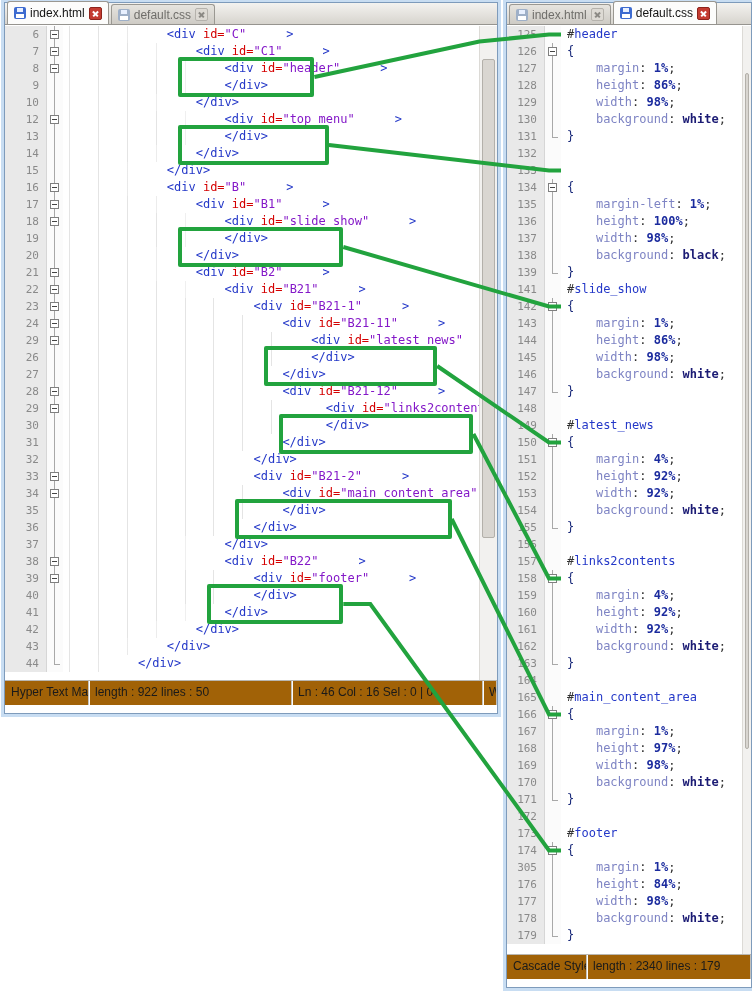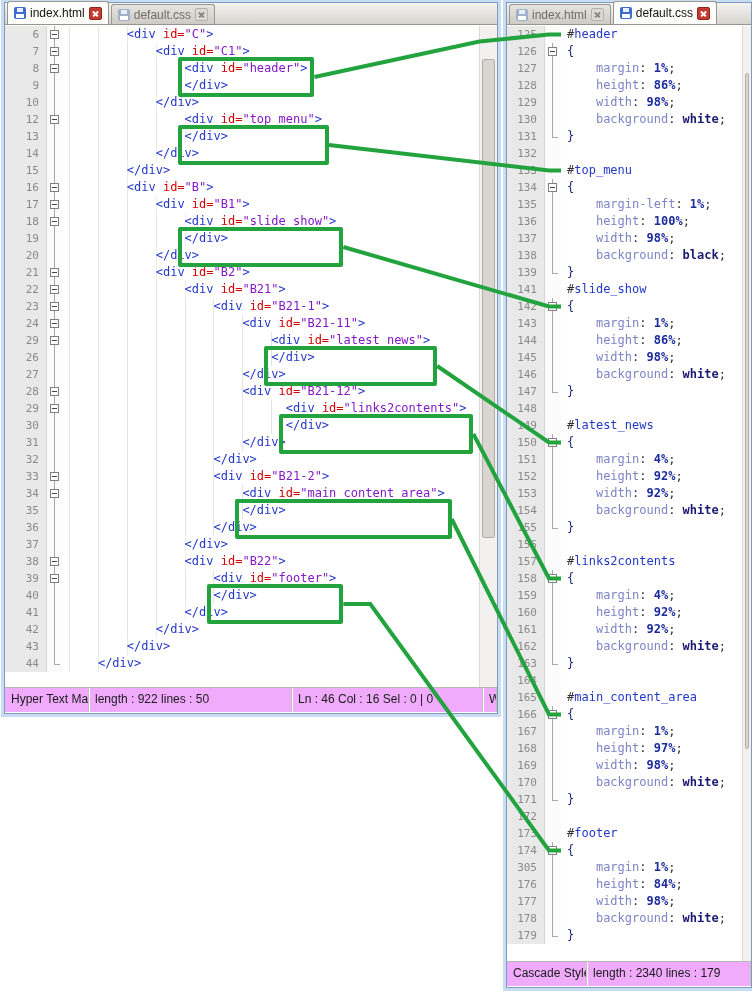--- a/index.html
+++ b/index.html
@@ -52,40 +52,40 @@
   .f-o::before,.f-v::before,.f-e::before{content:"";position:absolute;left:7px;top:0;bottom:0;
         width:1px;background:#A8A8A8;}
   .f-e::before{bottom:50%;}
   .f-e::after{content:"";position:absolute;left:7px;top:50%;width:6px;height:1px;background:#A8A8A8;}
   .f-o::after{content:"";position:absolute;left:3px;top:4px;width:9px;height:9px;box-sizing:border-box;
         border:1px solid #7F7F7F;
         background:#fff linear-gradient(#444,#444) center / 5px 1px no-repeat;}
 
   
   .tk-sp{}
-  .tk-tag{color:#2438C8;}
+  .tk-tag{color:#2438C8;margin-left:40px;}
   .tk-att{color:#D40000;}
   .tk-val{color:#8418C8;}
   .tk-hsh{color:#333333;}
   .tk-sel{color:#2438C8;}
   .tk-brc{color:#1A2A7A;}
   .tk-prp{color:#7E84C4;}
   .tk-pun{color:#303030;}
   .tk-num{color:#1B2B9E;font-weight:bold;}
   .tk-kw{color:#1B1B74;font-weight:bold;}
 
   
   .vscroll{position:absolute;top:0;bottom:0;right:0;width:17px;background:#F2F1EF;
            border-left:1px solid #DCDAD6;}
   #win-right .vscroll{width:8px;}
   .vthumb{position:absolute;left:2px;right:2px;top:5%;height:72%;background:#D9D6D1;
           border:1px solid #B3B0AA;border-radius:2px;}
 
   
-  .statusbar{position:absolute;left:0;right:0;bottom:1px;height:24px;background:#f0abfc;
+  .statusbar{position:absolute;left:0;right:0;bottom:8px;height:24px;background:#a16207;
              border-top:1px solid #B9B7B2;display:flex;align-items:stretch;overflow:hidden;
              font-size:12px;color:#1A1A1A;}
   .st{padding:4px 6px 0 6px;border-right:1px solid #C3C1BC;box-shadow:1px 0 0 #FDFDFB;
       white-space:nowrap;overflow:hidden;box-sizing:border-box;flex:none;}
   .st:last-child{flex:1;}
 
   
   #overlay{position:absolute;inset:0;pointer-events:none;}
   .gbox{position:absolute;border:4px solid var(--green);border-radius:2px;box-sizing:border-box;}
   #connector-svg{position:absolute;inset:0;pointer-events:none;}
@@ -177,21 +177,21 @@
     <div class="editor">
       <div class="lines" id="right-lines">
           <div class="line"><span class="num">125</span><span class="fold f-n"></span><span class="code"><span class="tk-hsh">#</span><span class="tk-sel">header</span></span></div>
           <div class="line"><span class="num">126</span><span class="fold f-o"></span><span class="code"><span class="tk-brc">{</span></span></div>
           <div class="line"><span class="num">127</span><span class="fold f-v"></span><span class="code"><span class="tk-sp">    </span><span class="tk-prp">margin</span><span class="tk-pun">: </span><span class="tk-num">1%</span><span class="tk-pun">;</span></span></div>
           <div class="line"><span class="num">128</span><span class="fold f-v"></span><span class="code"><span class="tk-sp">    </span><span class="tk-prp">height</span><span class="tk-pun">: </span><span class="tk-num">86%</span><span class="tk-pun">;</span></span></div>
           <div class="line"><span class="num">129</span><span class="fold f-v"></span><span class="code"><span class="tk-sp">    </span><span class="tk-prp">width</span><span class="tk-pun">: </span><span class="tk-num">98%</span><span class="tk-pun">;</span></span></div>
           <div class="line"><span class="num">130</span><span class="fold f-v"></span><span class="code"><span class="tk-sp">    </span><span class="tk-prp">background</span><span class="tk-pun">: </span><span class="tk-kw">white</span><span class="tk-pun">;</span></span></div>
           <div class="line"><span class="num">131</span><span class="fold f-e"></span><span class="code"><span class="tk-brc">}</span></span></div>
           <div class="line"><span class="num">132</span><span class="fold f-n"></span><span class="code"></span></div>
-          <div class="line"><span class="num">133</span><span class="fold f-n"></span><span class="code"><span class="tk-hsh">#</span><span class="tk-sel">top_menu</span></span></div>
+          <div class="line"><span class="num">133</span><span class="fold f-n"></span></div>
           <div class="line"><span class="num">134</span><span class="fold f-o"></span><span class="code"><span class="tk-brc">{</span></span></div>
           <div class="line"><span class="num">135</span><span class="fold f-v"></span><span class="code"><span class="tk-sp">    </span><span class="tk-prp">margin-left</span><span class="tk-pun">: </span><span class="tk-num">1%</span><span class="tk-pun">;</span></span></div>
           <div class="line"><span class="num">136</span><span class="fold f-v"></span><span class="code"><span class="tk-sp">    </span><span class="tk-prp">height</span><span class="tk-pun">: </span><span class="tk-num">100%</span><span class="tk-pun">;</span></span></div>
           <div class="line"><span class="num">137</span><span class="fold f-v"></span><span class="code"><span class="tk-sp">    </span><span class="tk-prp">width</span><span class="tk-pun">: </span><span class="tk-num">98%</span><span class="tk-pun">;</span></span></div>
           <div class="line"><span class="num">138</span><span class="fold f-v"></span><span class="code"><span class="tk-sp">    </span><span class="tk-prp">background</span><span class="tk-pun">: </span><span class="tk-kw">black</span><span class="tk-pun">;</span></span></div>
           <div class="line"><span class="num">139</span><span class="fold f-e"></span><span class="code"><span class="tk-brc">}</span></span></div>
           <div class="line"><span class="num">141</span><span class="fold f-n"></span><span class="code"><span class="tk-hsh">#</span><span class="tk-sel">slide_show</span></span></div>
           <div class="line"><span class="num">142</span><span class="fold f-o"></span><span class="code"><span class="tk-brc">{</span></span></div>
           <div class="line"><span class="num">143</span><span class="fold f-v"></span><span class="code"><span class="tk-sp">    </span><span class="tk-prp">margin</span><span class="tk-pun">: </span><span class="tk-num">1%</span><span class="tk-pun">;</span></span></div>
           <div class="line"><span class="num">144</span><span class="fold f-v"></span><span class="code"><span class="tk-sp">    </span><span class="tk-prp">height</span><span class="tk-pun">: </span><span class="tk-num">86%</span><span class="tk-pun">;</span></span></div>

